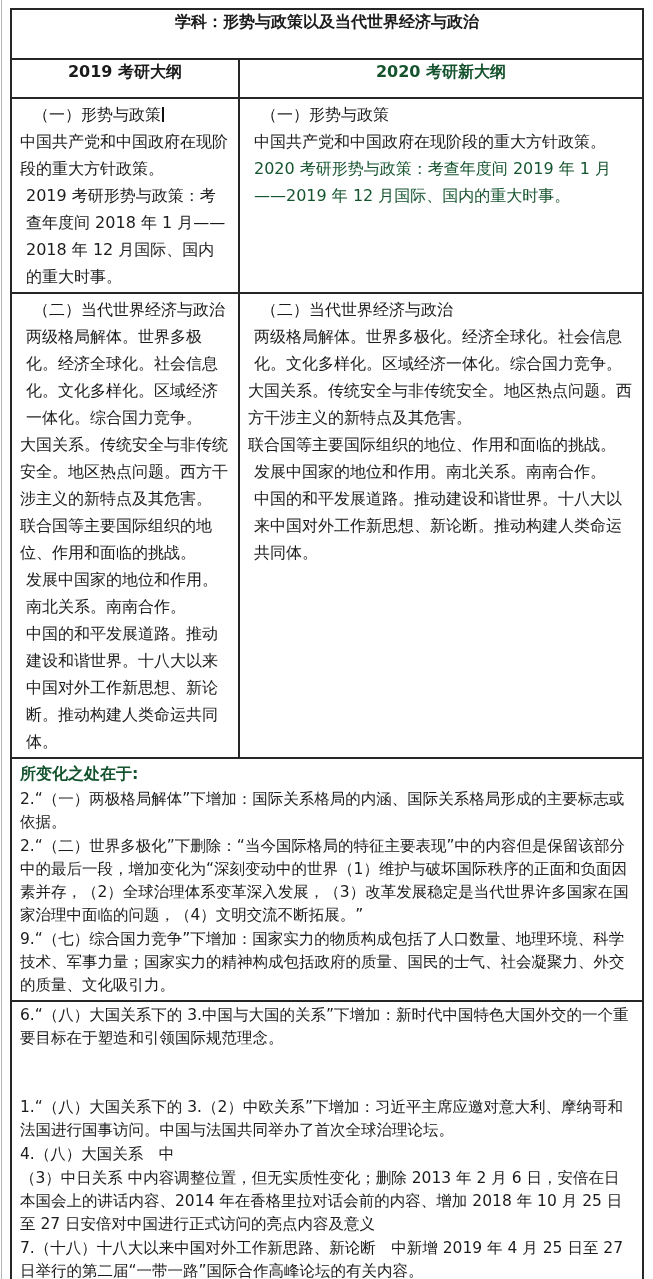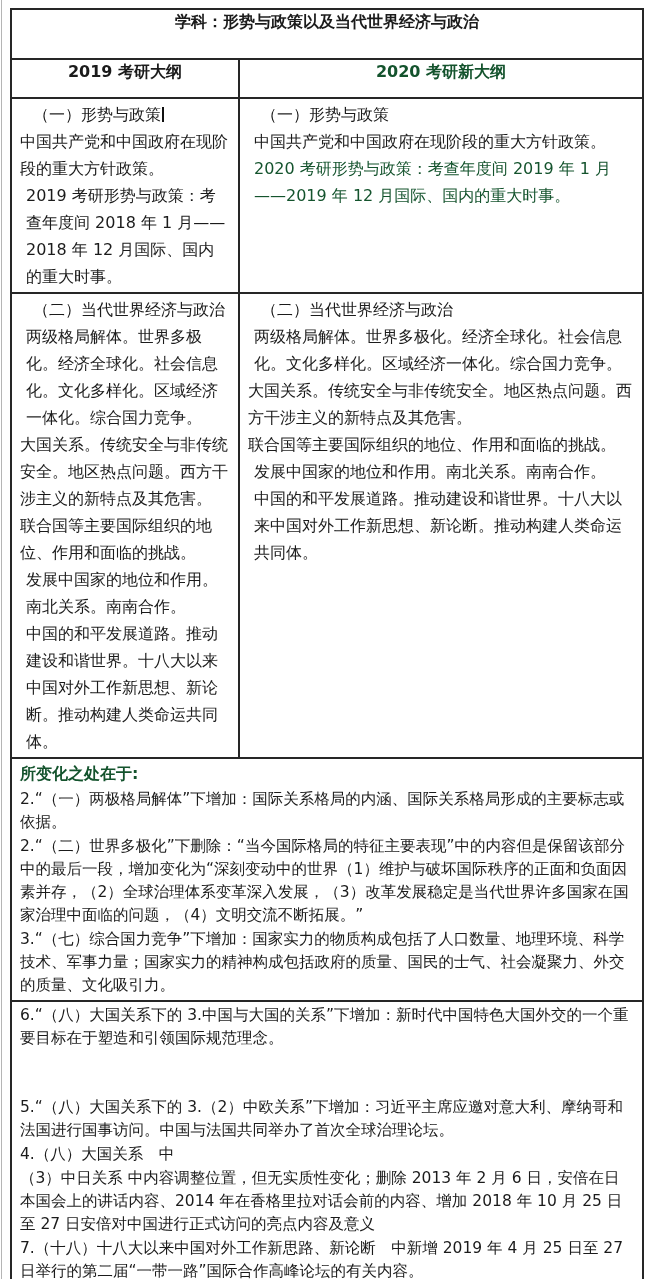--- a/index.html
+++ b/index.html
@@ -119,28 +119,28 @@
         <p class="ind-s">发展中国家的地位和作用。南北关系。南南合作。</p>
         <p class="ind-s">中国的和平发展道路。推动建设和谐世界。十八大以来中国对外工作新思想、新论断。推动构建人类命运共同体。</p>
       </td>
     </tr>
 
     <tr>
       <td colspan="2" class="cellC">
         <p class="chg-head red">所变化之处在于:</p>
         <p>2.“（一）两极格局解体”下增加：国际关系格局的内涵、国际关系格局形成的主要标志或依据。</p>
         <p>2.“（二）世界多极化”下删除：“当今国际格局的特征主要表现”中的内容但是保留该部分中的最后一段，增加变化为“深刻变动中的世界（1）维护与破坏国际秩序的正面和负面因素并存，（2）全球治理体系变革深入发展，（3）改革发展稳定是当代世界许多国家在国家治理中面临的问题，（4）文明交流不断拓展。”</p>
-        <p>3.“（七）综合国力竞争”下增加：国家实力的物质构成包括了人口数量、地理环境、科学技术、军事力量；国家实力的精神构成包括政府的质量、国民的士气、社会凝聚力、外交的质量、文化吸引力。</p>
+        <p>9.“（七）综合国力竞争”下增加：国家实力的物质构成包括了人口数量、地理环境、科学技术、军事力量；国家实力的精神构成包括政府的质量、国民的士气、社会凝聚力、外交的质量、文化吸引力。</p>
       </td>
     </tr>
 
     <tr>
       <td colspan="2" class="cellD">
         <p class="gap-after">6.“（八）大国关系下的 3.中国与大国的关系”下增加：新时代中国特色大国外交的一个重要目标在于塑造和引领国际规范理念。</p>
-        <p>5.“（八）大国关系下的 3.（2）中欧关系”下增加：习近平主席应邀对意大利、摩纳哥和法国进行国事访问。中国与法国共同举办了首次全球治理论坛。</p>
+        <p>1.“（八）大国关系下的 3.（2）中欧关系”下增加：习近平主席应邀对意大利、摩纳哥和法国进行国事访问。中国与法国共同举办了首次全球治理论坛。</p>
         <p>4.（八）大国关系　中</p>
         <p>（3）中日关系 中内容调整位置，但无实质性变化；删除 2013 年 2 月 6 日，安倍在日本国会上的讲话内容、2014 年在香格里拉对话会前的内容、增加 2018 年 10 月 25 日至 27 日安倍对中国进行正式访问的亮点内容及意义</p>
         <p>7.（十八）十八大以来中国对外工作新思路、新论断　中新增 2019 年 4 月 25 日至 27 日举行的第二届“一带一路”国际合作高峰论坛的有关内容。</p>
 
       </td>
     </tr>
   </tbody>
     </table>
 </div>
 

